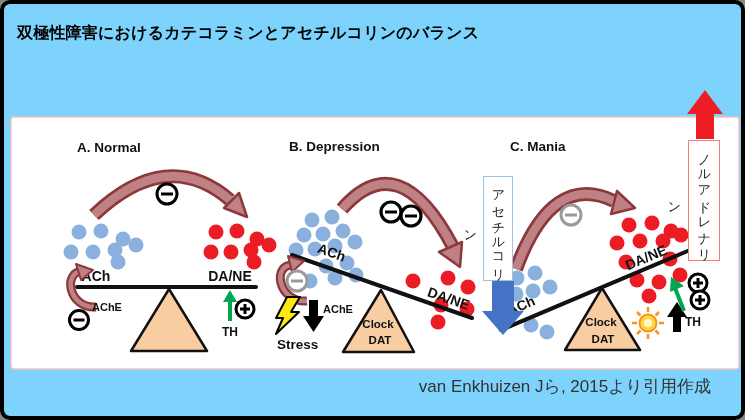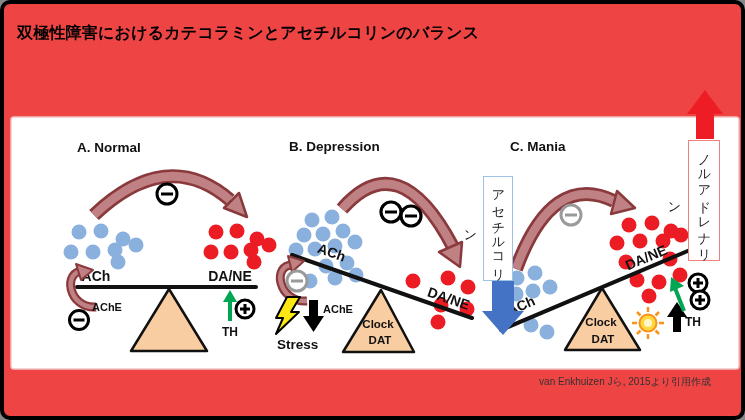--- a/index.html
+++ b/index.html
@@ -1,27 +1,27 @@
 <!DOCTYPE html>
 <html><head>
 <meta charset="utf-8">
 <style>
   html,body { margin:0; padding:0; background:#888; }
   * { box-sizing:border-box; }
   #stage {
-    position:relative; width:745px; height:420px; background:#ef4444;
+    position:relative; width:745px; height:420px; background:#7dd3fc;
     border:4px solid #000; border-radius:10px; overflow:hidden;
     font-family:"Liberation Sans", sans-serif;
   }
   #page-title {
     position:absolute; left:13px; top:19px; font-size:16px; font-weight:bold;
     color:#000; letter-spacing:0.2px; white-space:nowrap;
   }
   #citation {
-    position:absolute; right:30px; top:371px; font-size:10px; color:#333;
+    position:absolute; right:30px; top:371px; font-size:17px; color:#333;
     white-space:nowrap;
   }
   #figure-svg { position:absolute; left:0; top:0; }
   svg text { font-family:"Liberation Sans", sans-serif; fill:#111; }
   .panel-title { font-size:13.5px; font-weight:bold; }
   .nt-label { font-size:14px; font-weight:bold; }
   .small-label { font-size:11px; font-weight:bold; }
   .fulcrum-label { font-size:11.5px; font-weight:bold; }
   .stress-label { font-size:13.5px; font-weight:bold; }
   .vbox {

